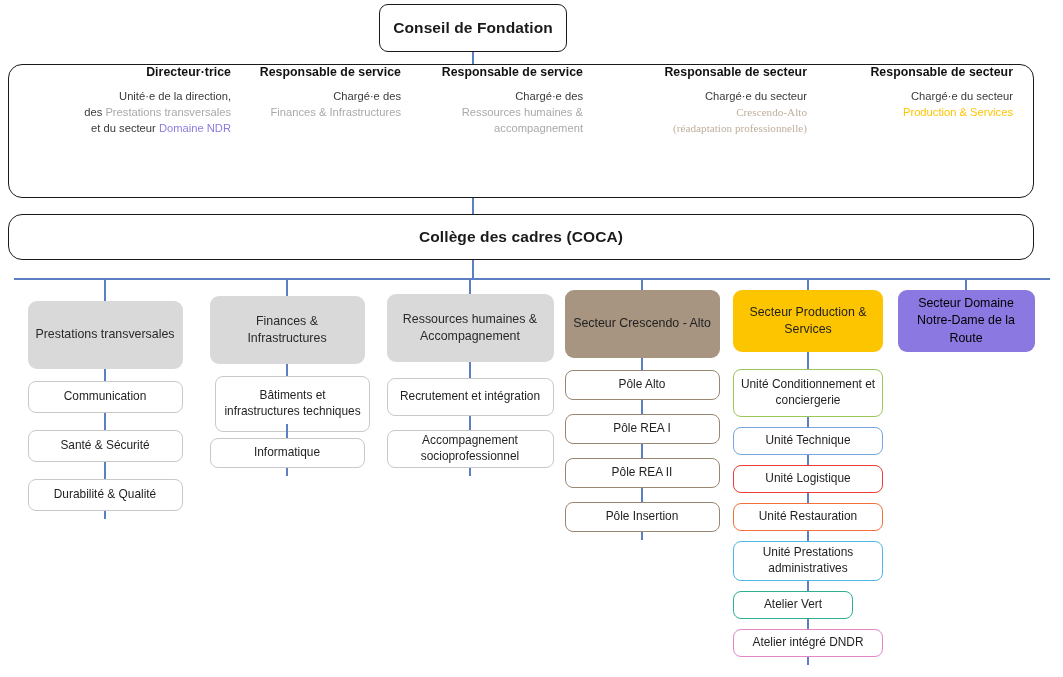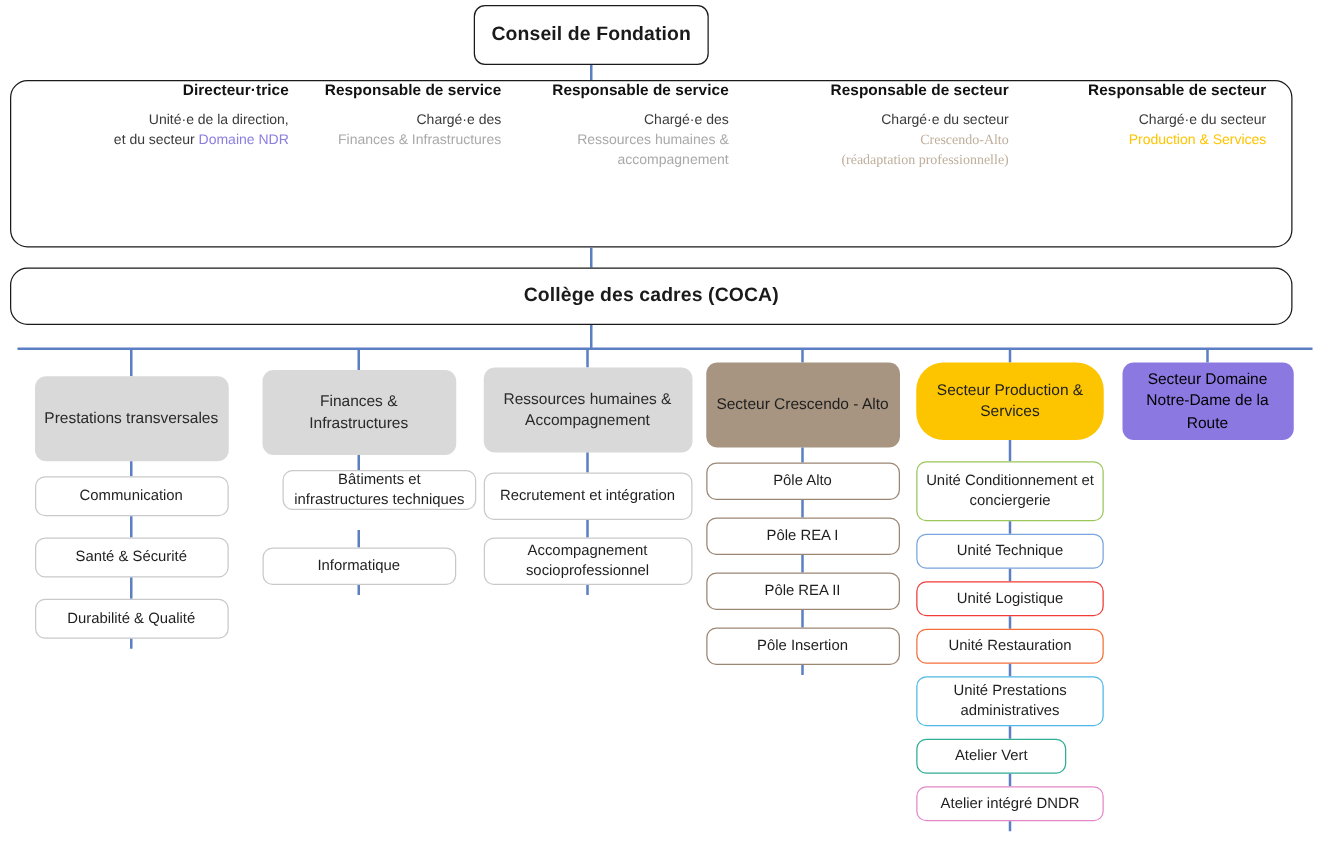--- a/index.html
+++ b/index.html
@@ -84,21 +84,21 @@
     display: flex;
     align-items: center;
     justify-content: center;
     text-align: center;
     font-size: 12.4px;
     line-height: 1.38;
     padding: 4px 6px;
   }
   .head-gray   { background: #d9d9d9; color: #2a2a2a; }
   .head-brown  { background: #a79582; color: #1f1f1f; }
-  .head-gold   { background: #fdc500; color: #1f1f1f; border-radius: 22px; }
+  .head-gold   { background: #fdc500; color: #1f1f1f; }
   .head-purple { background: #8b78e0; color: #000000; }
 
   
   .item-card {
     background: #fff;
     border-radius: 8px;
     border: 1.3px solid #c9c9c9;
     display: flex;
     align-items: center;
     justify-content: center;
@@ -119,20 +119,21 @@
   </div>
 
   <div class="abs vline" style="left:472px; top:52px; width:1.5px; height:12px;"></div>
 
   <div class="abs panel" style="left:8px; top:64px; width:1026px; height:134px;">
     <div id="codir-members" style="position:relative; height:86px;">
         <div class="abs codir-col" style="left: 26px; top: 0px; width: 196px;">
           <div class="codir-role">Directeur·trice</div>
           <div class="codir-desc">
             <div><span>Unité·e de la direction,</span></div>
+            <div><span>des </span><span class="muted">Prestations transversales</span></div>
             <div><span>et du secteur </span><span class="ndr">Domaine NDR</span></div>
           </div>
         </div>
         <div class="abs codir-col" style="left: 206px; top: 0px; width: 186px;">
           <div class="codir-role">Responsable de service</div>
           <div class="codir-desc">
             <div><span>Chargé·e des</span></div>
             <div><span class="muted">Finances &amp; Infrastructures</span></div>
           </div>
         </div>
@@ -187,21 +188,21 @@
       <div class="abs vline" style="left: 104.25px; top: 462px; height: 17px; background: rgb(91, 127, 194);"></div>
       <div class="abs item-card" style="left: 27.5px; top: 479px; width: 155px; height: 32px; border-color: rgb(201, 201, 201);">
         <span>Durabilité &amp; Qualité</span>
       </div>
       <div class="abs vline" style="left: 104.25px; top: 511px; height: 8px; background: rgb(91, 127, 194);"></div>
       <div class="abs vline" style="left: 286.25px; top: 279px; height: 17px; background: rgb(91, 127, 194);"></div>
       <div class="abs head-card head-gray" style="left: 209.5px; top: 296px; width: 155px; height: 68px;">
         <span>Finances &amp; Infrastructures</span>
       </div>
       <div class="abs vline" style="left: 286.25px; top: 364px; height: 12px; background: rgb(91, 127, 194);"></div>
-      <div class="abs item-card" style="left: 226px; top: 376px; width: 155px; height: 32px; border-color: rgb(201, 201, 201);">
+      <div class="abs item-card" style="left: 215px; top: 376px; width: 155px; height: 56px; border-color: rgb(201, 201, 201);">
         <span>Bâtiments et infrastructures techniques</span>
       </div>
       <div class="abs vline" style="left: 286.25px; top: 424px; height: 14px; background: rgb(91, 127, 194);"></div>
       <div class="abs item-card" style="left: 209.5px; top: 438px; width: 155px; height: 30px; border-color: rgb(201, 201, 201);">
         <span>Informatique</span>
       </div>
       <div class="abs vline" style="left: 286.25px; top: 468px; height: 8px; background: rgb(91, 127, 194);"></div>
       <div class="abs vline" style="left: 469.25px; top: 279px; height: 15px; background: rgb(91, 127, 194);"></div>
       <div class="abs head-card head-gray" style="left: 386.5px; top: 294px; width: 167px; height: 68px;">
         <span>Ressources humaines &amp; Accompagnement</span>

